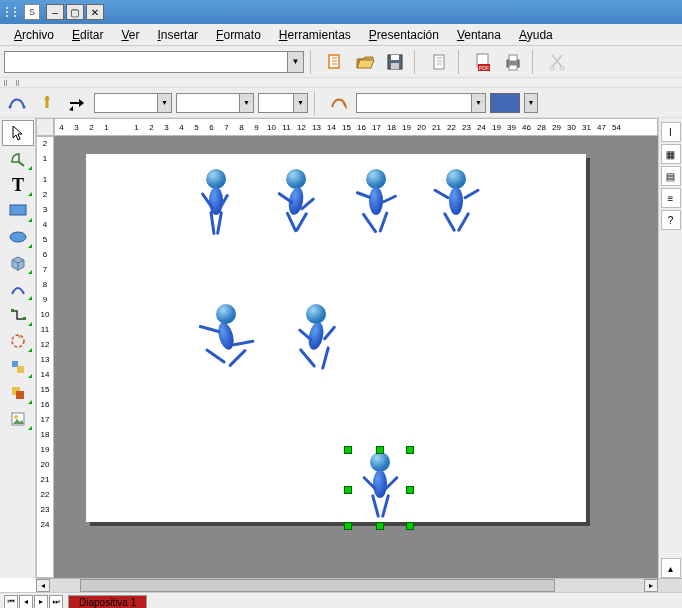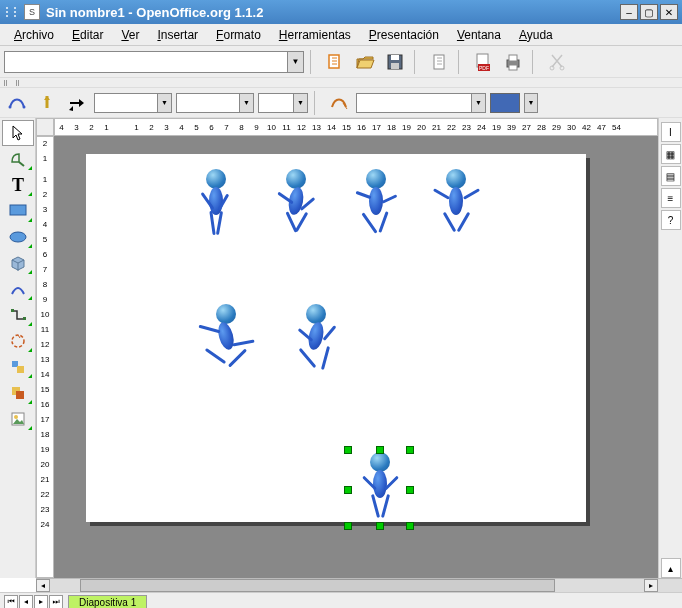--- a/index.html
+++ b/index.html
@@ -60,37 +60,36 @@
 
 
 .sel-handle { position: absolute; width: 8px; height: 8px; background: #0c0; border: 1px solid #060; }
 
 .right-panel { width: 24px; background: #eee; border-left: 1px solid #ccc; display: flex; flex-direction: column; align-items: center; padding-top: 4px; gap: 2px; }
 .rp-btn { width: 20px; height: 20px; border: 1px solid #bbb; background: #fff; font-size: 10px; display: flex; align-items: center; justify-content: center; cursor: pointer; }
 
 
 .tabstrip { height: 18px; background: #eee; display: flex; align-items: center; padding: 0 4px; border-top: 1px solid #ccc; }
 .tab-nav { width: 14px; height: 14px; border: 1px solid #999; background: #fff; font-size: 8px; display: flex; align-items: center; justify-content: center; margin-right: 1px; }
-.tab { background: #bef264; border: 1px solid #999; border-bottom: none; padding: 1px 10px; font-size: 10px; margin-left: 4px; }
+.tab { background: #b91c1c; border: 1px solid #999; border-bottom: none; padding: 1px 10px; font-size: 10px; margin-left: 4px; }
 
 .scrollbar-h { height: 14px; background: #ddd; border-top: 1px solid #bbb; margin-left: 36px; display: flex; }
 .sb-btn { width: 14px; background: #eee; border: 1px solid #999; font-size: 8px; display:flex;align-items:center;justify-content:center; }
 .sb-track { flex: 1; position: relative; }
 .sb-thumb { position: absolute; height: 100%; background: #ccc; border: 1px solid #999; }
 
 
 .ico { width: 20px; height: 20px; display:inline-block; }
 </style>
 </head>
 <body>
 
 <div class="titlebar">
   <div class="titlebar-handle"></div>
   <div class="titlebar-appicon">S</div>
-  <div class="titlebar-title">Sin nombre1 - OpenOffice.org 1.1.2</div>
   <div class="titlebar-btns">
     <div class="titlebar-btn">–</div>
     <div class="titlebar-btn">▢</div>
     <div class="titlebar-btn">✕</div>
   </div>
 </div>
 
 <div class="menubar">
   <div class="menu-item"><u>A</u><span></span>rchivo</div>
   <div class="menu-item"><u>E</u>ditar</div>
@@ -322,25 +321,25 @@
         <span>17</span>
         <span>18</span>
         <span>19</span>
         <span>20</span>
         <span>21</span>
         <span>22</span>
         <span>23</span>
         <span>24</span>
         <span>19</span>
         <span>39</span>
-        <span>27</span>
+        <span>46</span>
         <span>28</span>
         <span>29</span>
         <span>30</span>
-        <span>42</span>
+        <span>31</span>
         <span>47</span>
         <span>54</span>
     </div>
     <div class="content-row">
       <div class="ruler-v">
         <span>2</span>
           <span>1</span>
           <span></span>
           <span>1</span>
           <span>2</span>

